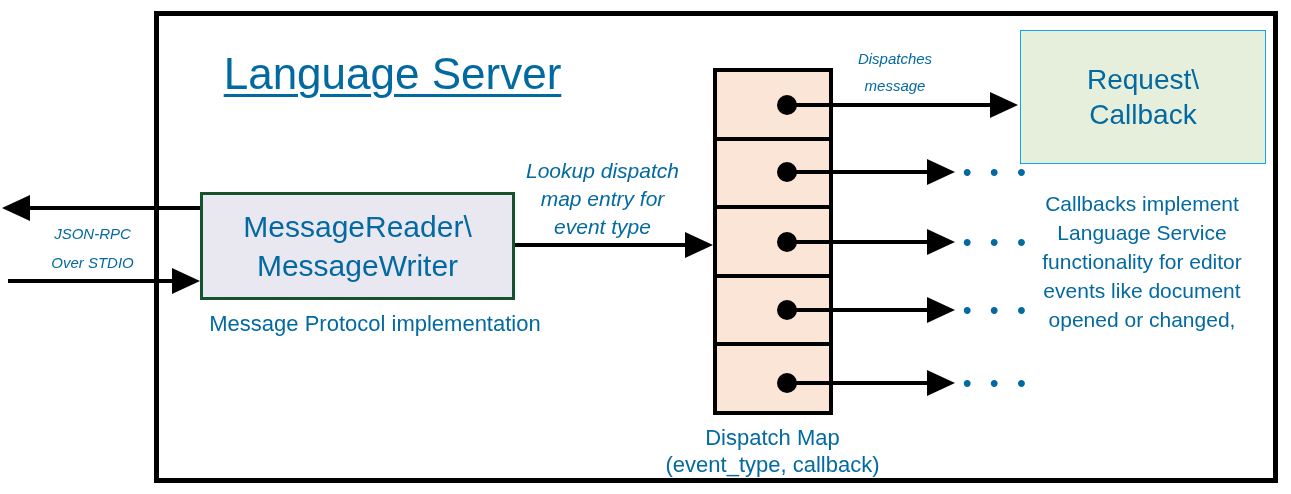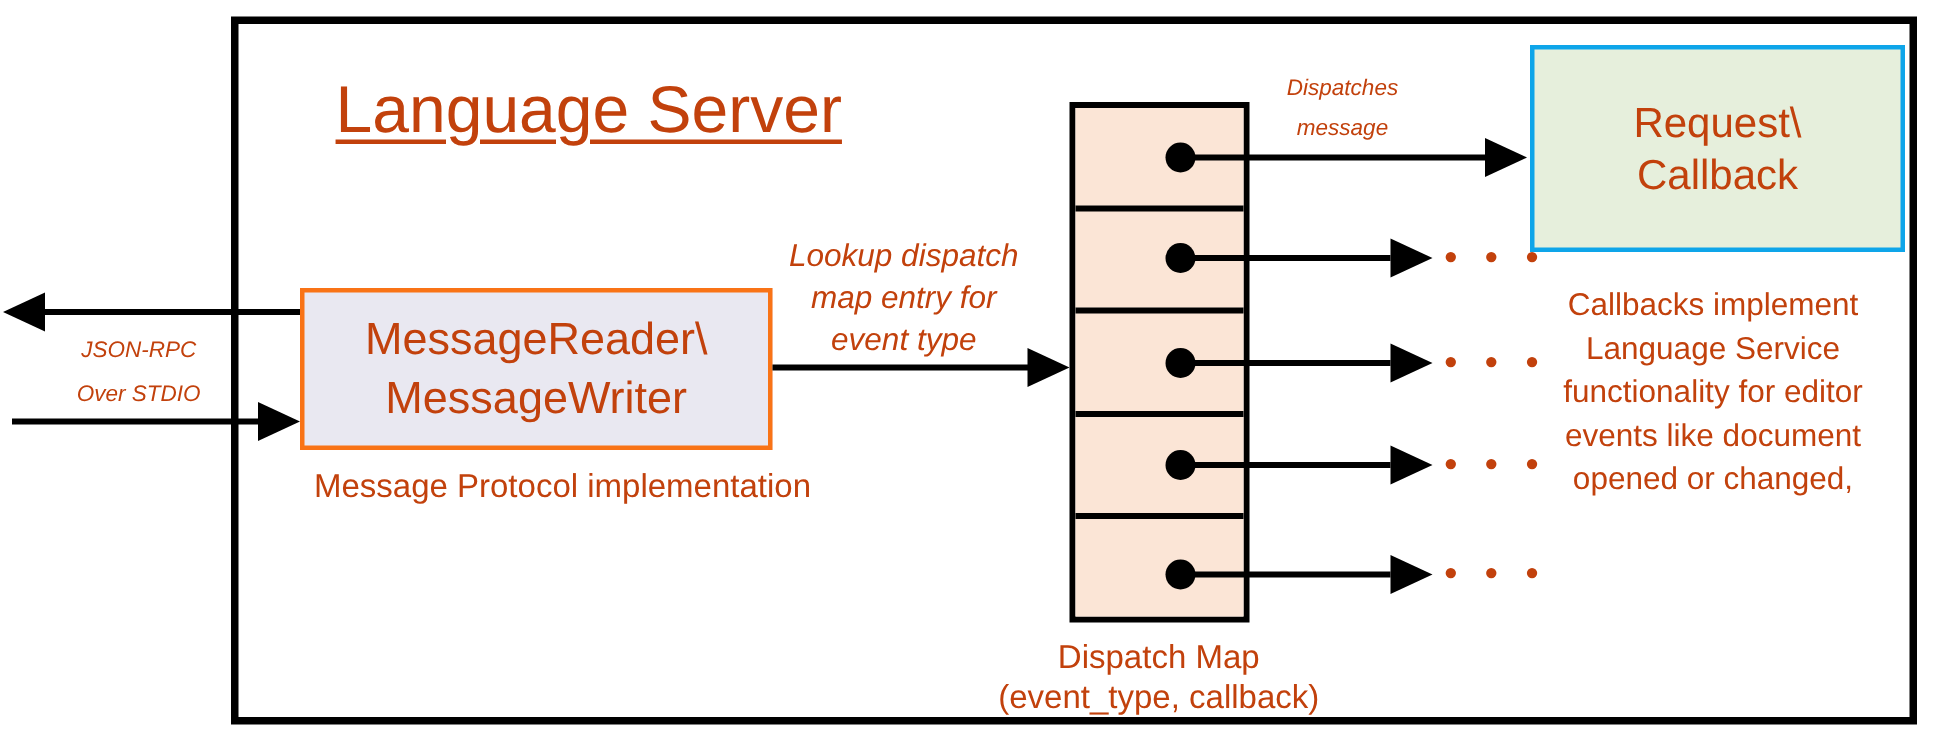--- a/index.html
+++ b/index.html
@@ -1,44 +1,44 @@
 <!DOCTYPE html>
 <html><head>
 <meta charset="utf-8">
 <style>
   html,body{margin:0;padding:0;background:#ffffff;}
   .canvas{
     position:relative;width:1291px;height:494px;background:#ffffff;overflow:hidden;
-    font-family:"Liberation Sans", sans-serif;color:#c2410c;
+    font-family:"Liberation Sans", sans-serif;color:#0369a1;
   }
   .outer-box{
     position:absolute;left:154px;top:11px;width:1114px;height:462px;
     border:5px solid #000;background:transparent;
   }
   .title{
     position:absolute;left:220px;top:50px;width:345px;text-align:center;
     font-size:44px;line-height:48px;letter-spacing:0px;
     text-decoration:underline;text-underline-offset:5px;text-decoration-thickness:3px;
   }
   .hline{position:absolute;height:4px;background:#000;}
   .tri-right{position:absolute;width:0;height:0;
     border-left:28px solid #000;border-top:13px solid transparent;border-bottom:13px solid transparent;}
   .tri-left{position:absolute;width:0;height:0;
     border-right:28px solid #000;border-top:13px solid transparent;border-bottom:13px solid transparent;}
   .lbl{position:absolute;text-align:center;}
   .italic{font-style:italic;}
   .msgbox{
     position:absolute;left:200px;top:192px;width:309px;height:102px;
-    border:3px solid #f97316;background:#e9e8f1;
+    border:3px solid #14532d;background:#e9e8f1;
     display:flex;flex-direction:column;align-items:center;justify-content:center;
     font-size:30px;line-height:39px;text-align:center;
   }
   .callback-box{
     position:absolute;left:1020px;top:30px;width:244px;height:132px;
-    border:3px solid #0ea5e9;background:#e6efdc;
+    border:1px solid #0ea5e9;background:#e6efdc;
     display:flex;flex-direction:column;align-items:center;justify-content:center;
     font-size:28px;line-height:35px;text-align:center;
   }
   .dispatch-map{
     position:absolute;left:713px;top:68px;width:112px;height:339px;
     border:4px solid #000;display:flex;flex-direction:column;
   }
   .dispatch-cell{flex:1;background:#fbe5d6;}
   .dispatch-cell + .dispatch-cell{border-top:4px solid #000;}
   .dot{position:absolute;width:20px;height:20px;border-radius:50%;background:#000;}

